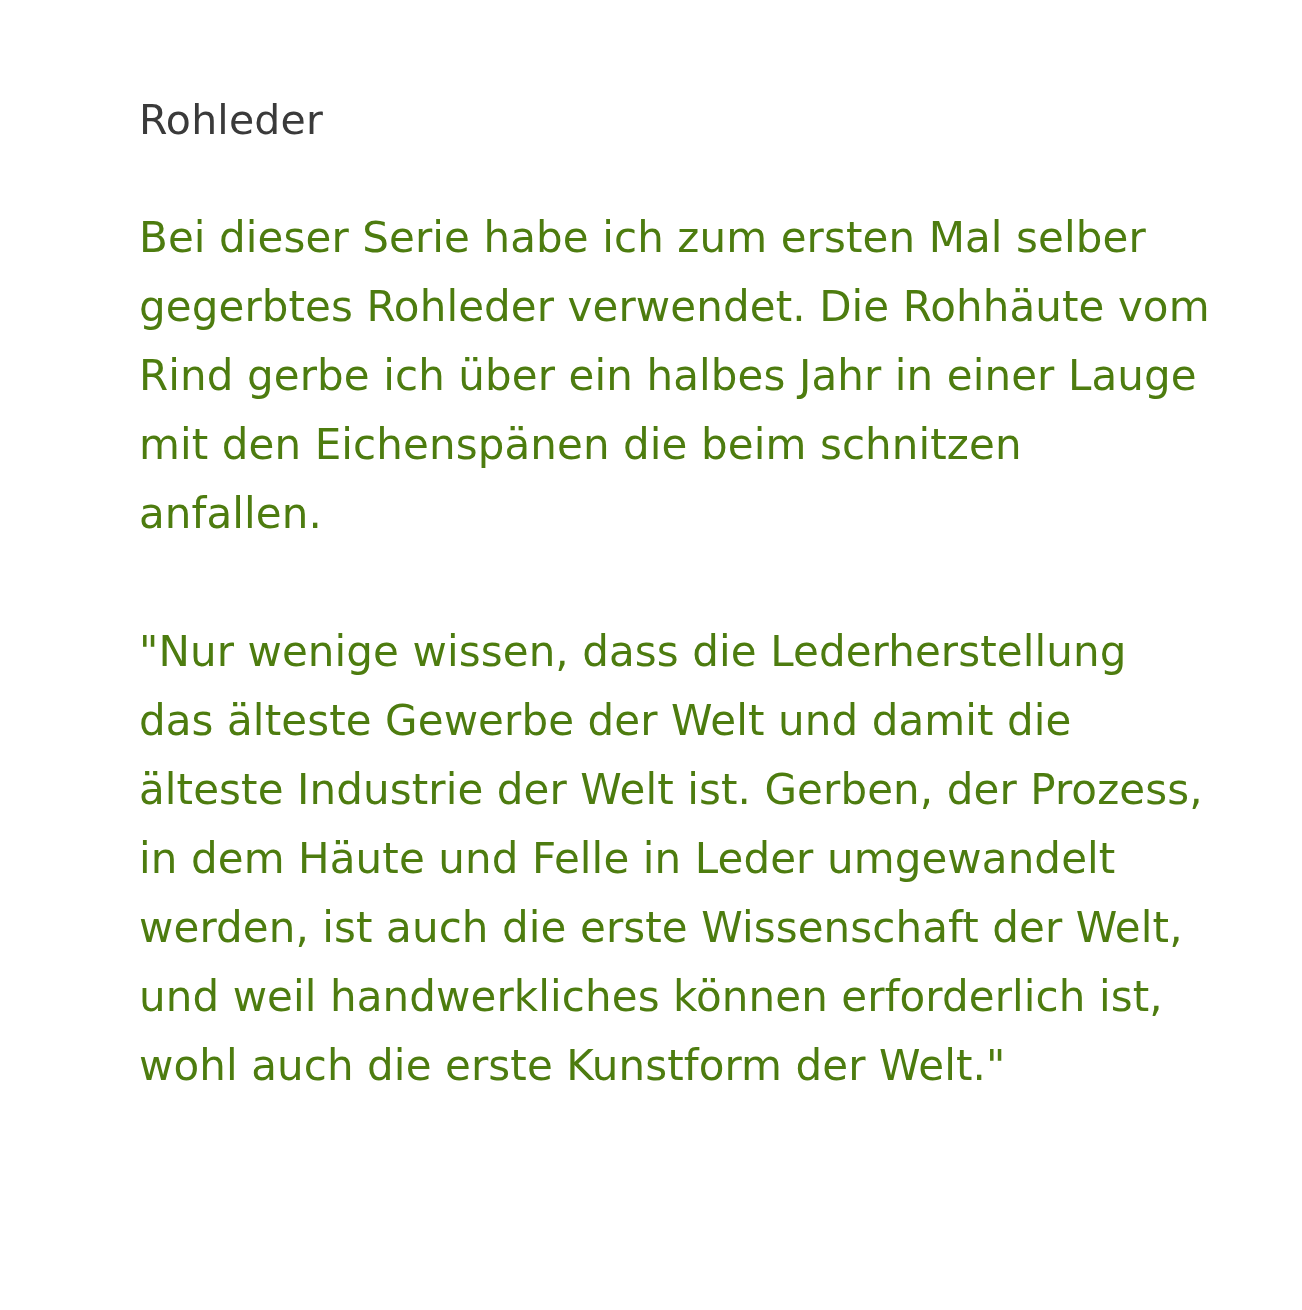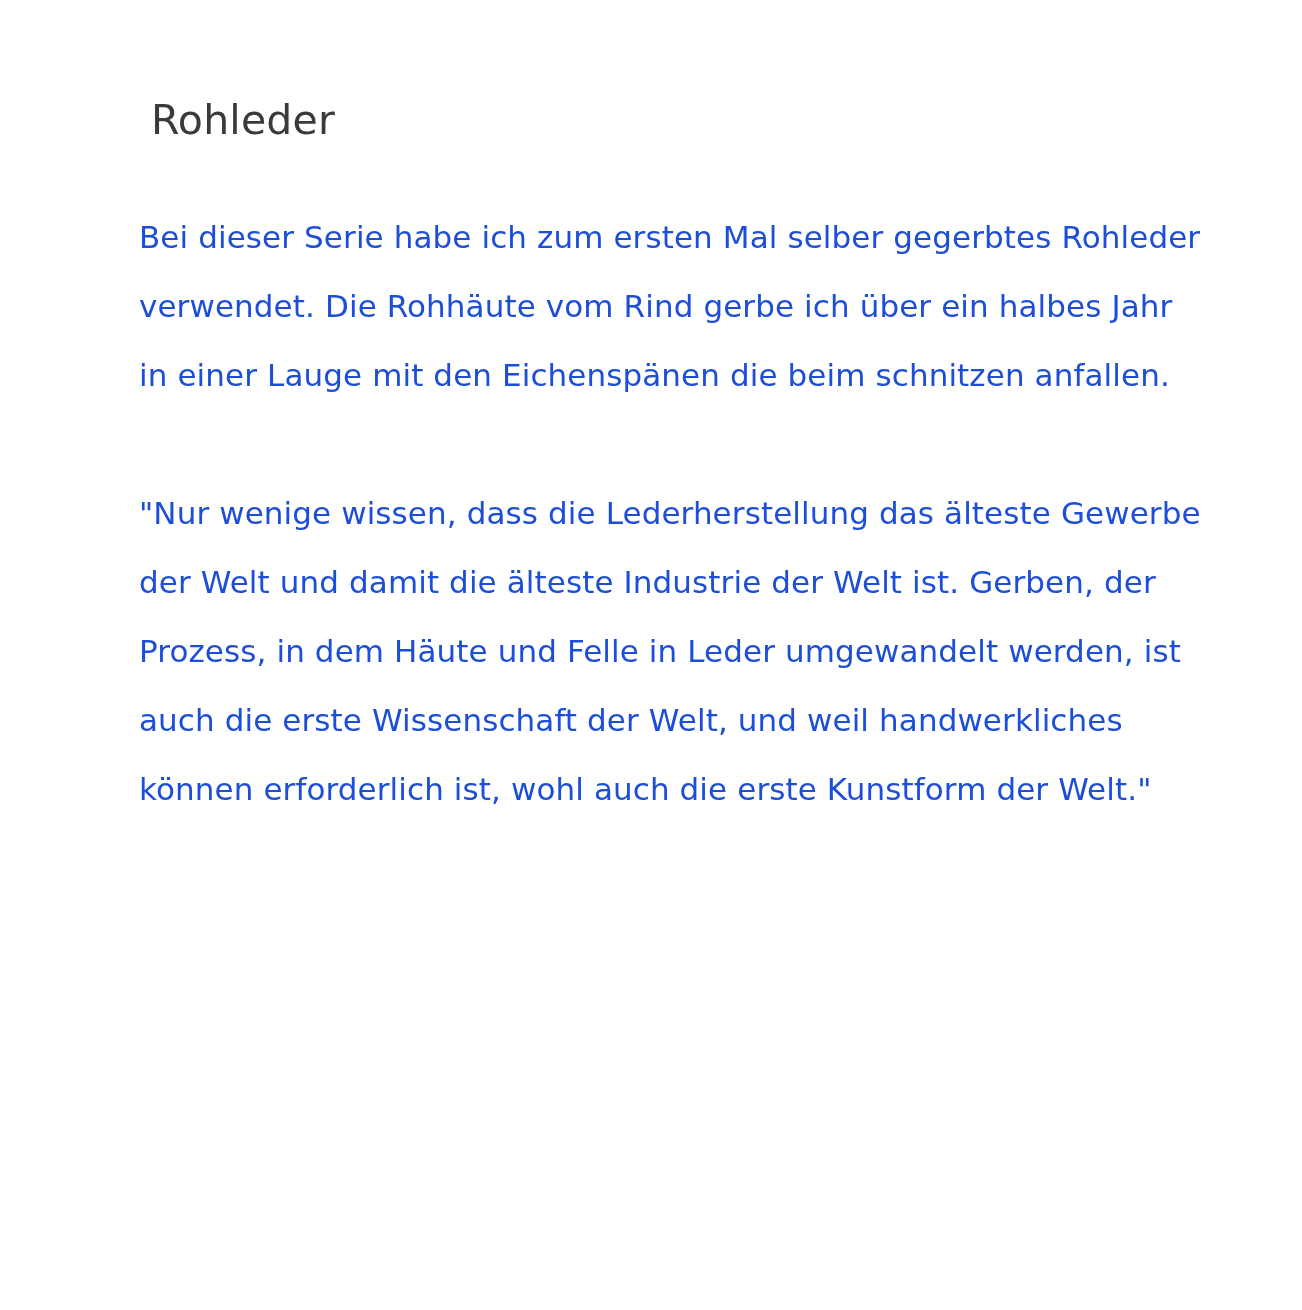--- a/index.html
+++ b/index.html
@@ -19,28 +19,28 @@
     width: 1302px;
     height: 1310px;
     padding: 96px 92px 0 139px;
     background: #ffffff;
   }
   .doc-title {
     font-size: 41px;
     line-height: 1.2;
     font-weight: 400;
     color: #3a3a3a;
-    margin: 0 0 58px 12px;
+    margin: 0 0 58px 0;
     letter-spacing: 0.2px;
   }
   .para {
-    font-size: 31px;
+    font-size: 42px;
     line-height: 69px;
     font-weight: 400;
-    color: #1d4ed8;
+    color: #4d7c0f;
     margin: 0;
     letter-spacing: 0.1px;
     max-width: 1080px;
   }
   .para + .para {
     margin-top: 69px;
   }
   .para.quote {
     max-width: 1145px;
   }

